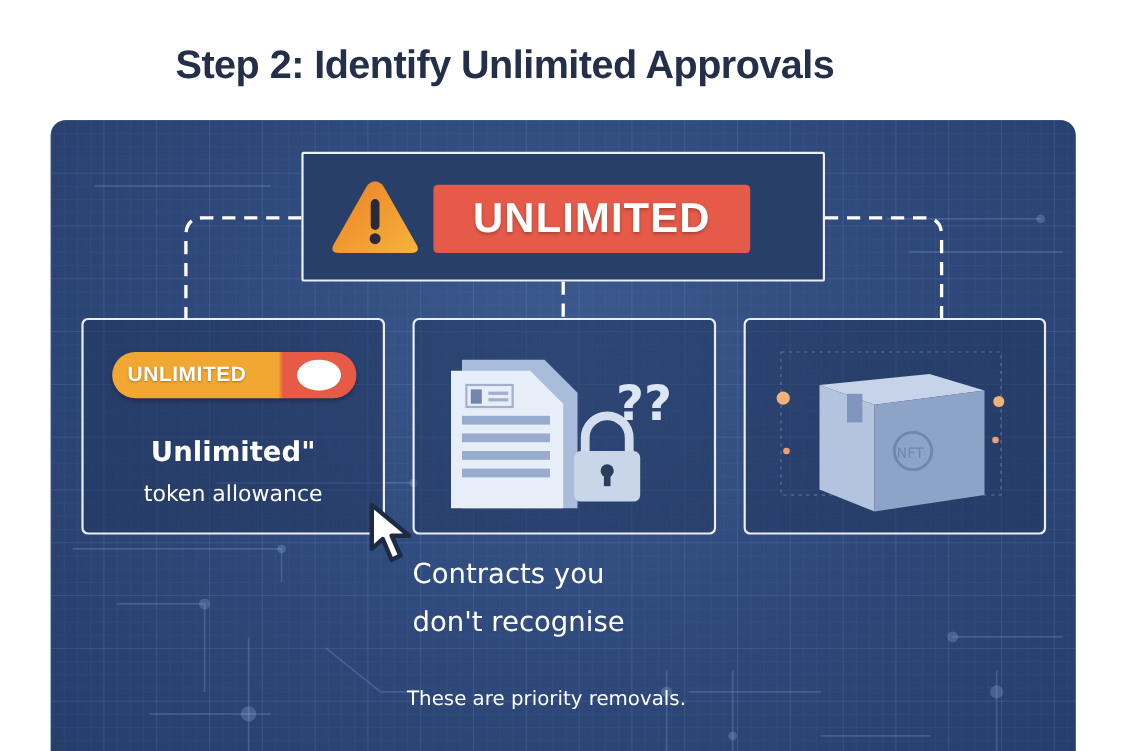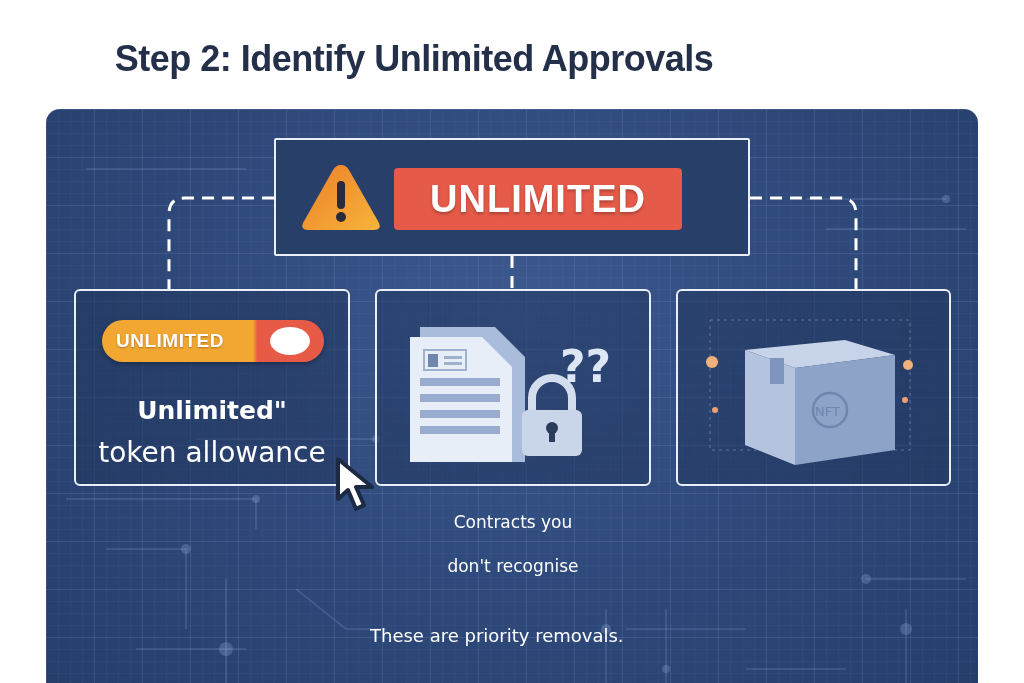--- a/index.html
+++ b/index.html
@@ -1,17 +1,17 @@
 <!DOCTYPE html>
 <html><head>
 <meta charset="utf-8">
 <style>
   html, body { margin:0; padding:0; }
   body { width:1024px; height:683px; background:#ffffff; position:relative; overflow:hidden; font-family:"DejaVu Sans", sans-serif; }
-  .title { position:absolute; top:38px; left:0; width:828px; text-align:center; font-family:"Liberation Sans", sans-serif; font-weight:bold; font-size:36px; color:#24304a; letter-spacing:-0.5px; }
+  .title { position:absolute; top:38px; left:0; width:828px; text-align:center; font-family:"Liberation Sans", sans-serif; font-weight:bold; font-size:36px; color:#24304a; letter-spacing:-0.5px;padding-left:45px; }
   .panel { position:absolute; left:46px; top:109px; width:932px; height:600px; border-radius:14px; overflow:hidden;
     background: radial-gradient(ellipse at 50% 35%, #3d5a8f 0%, #2f4a7c 45%, #253d69 100%); }
   .grid { position:absolute; inset:0;
     background-image:
       linear-gradient(rgba(140,170,220,0.12) 1px, transparent 1px),
       linear-gradient(90deg, rgba(140,170,220,0.12) 1px, transparent 1px),
       linear-gradient(rgba(140,170,220,0.05) 1px, transparent 1px),
       linear-gradient(90deg, rgba(140,170,220,0.05) 1px, transparent 1px);
     background-size: 48px 48px, 48px 48px, 12px 12px, 12px 12px; }
   .circuit { position:absolute; inset:0; }
@@ -19,22 +19,22 @@
   .top-box { left:274px; top:138px; width:476px; height:118px; border-radius:2px; background:#283f6a; }
   .warn { position:absolute; left:300px; top:161px; width:82px; height:72px; }
   .badge { position:absolute; left:394px; top:168px; width:288px; height:62px; background:#e55a48; border-radius:4px; color:#fff; font-family:"Liberation Sans", sans-serif; font-weight:bold; font-size:38px; text-align:center; line-height:62px; letter-spacing:1px; text-shadow:0 2px 3px rgba(0,0,0,0.25); }
   .card1 { left:74px; top:289px; width:276px; height:197px; }
   .card2 { left:375px; top:289px; width:276px; height:197px; }
   .card3 { left:676px; top:289px; width:275px; height:197px; }
   .toggle { position:absolute; left:102px; top:320px; width:222px; height:42px; border-radius:21px; background:linear-gradient(90deg,#f2a732 0%,#f2a732 68%,#e65a46 70%,#e65a46 100%); box-shadow:0 2px 4px rgba(0,0,0,0.3); }
   .toggle-label { position:absolute; left:14px; top:0; line-height:42px; color:#fff; font-family:"Liberation Sans", sans-serif; font-weight:bold; font-size:19px; letter-spacing:0.5px; text-shadow:0 1px 2px rgba(0,0,0,0.3);}
   .knob { position:absolute; right:14px; top:7px; width:40px; height:28px; border-radius:50%; background:#fff; }
   .card1-text1 { position:absolute; left:74px; top:396px; width:276px; text-align:center; color:#fff; font-size:25px; font-weight:bold; }
-  .card1-text2 { position:absolute; left:74px; top:436px; width:276px; text-align:center; color:#fff; font-size:28px; }
-  .caption { position:absolute; color:#fff; font-size:17px; text-align:center; line-height:44px; }
+  .card1-text2 { position:absolute; left:74px; top:436px; width:276px; text-align:center; color:#fff; font-size:20px; }
+  .caption { position:absolute; color:#fff; font-size:25px; line-height:44px; }
   .cap2 { left:375px; top:500px; width:276px; }
   .cap3 { left:676px; top:500px; width:275px; }
   .footer-note { position:absolute; left:370px; top:625px; width:300px; color:#fff; font-size:18px; }
   .cursor { position:absolute; left:332px; top:455px; width:52px; height:60px; }
   .dash { position:absolute; }
 </style>
 </head>
 <body>
 
 <div class="title">Step 2: Identify Unlimited Approvals</div>

